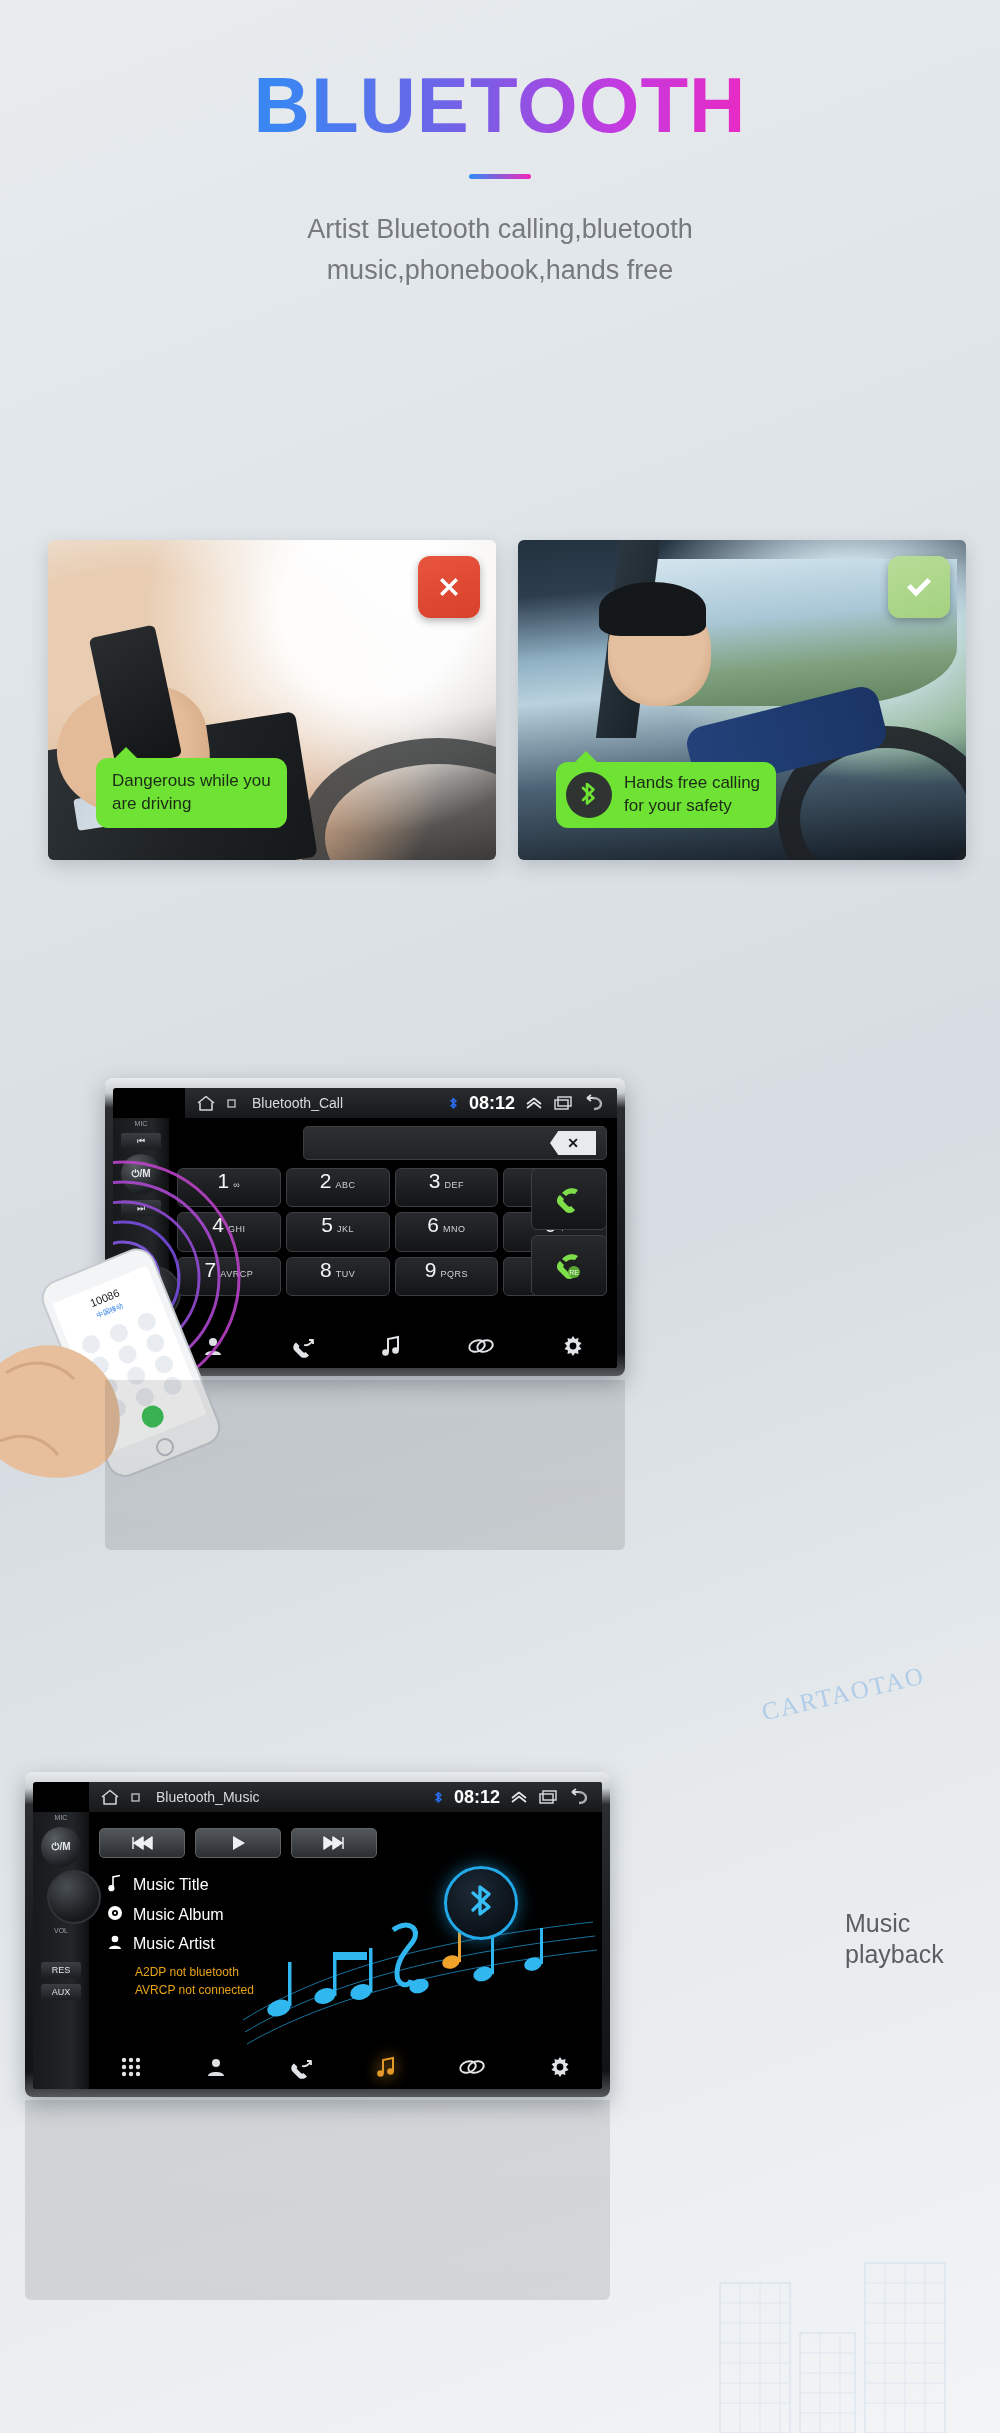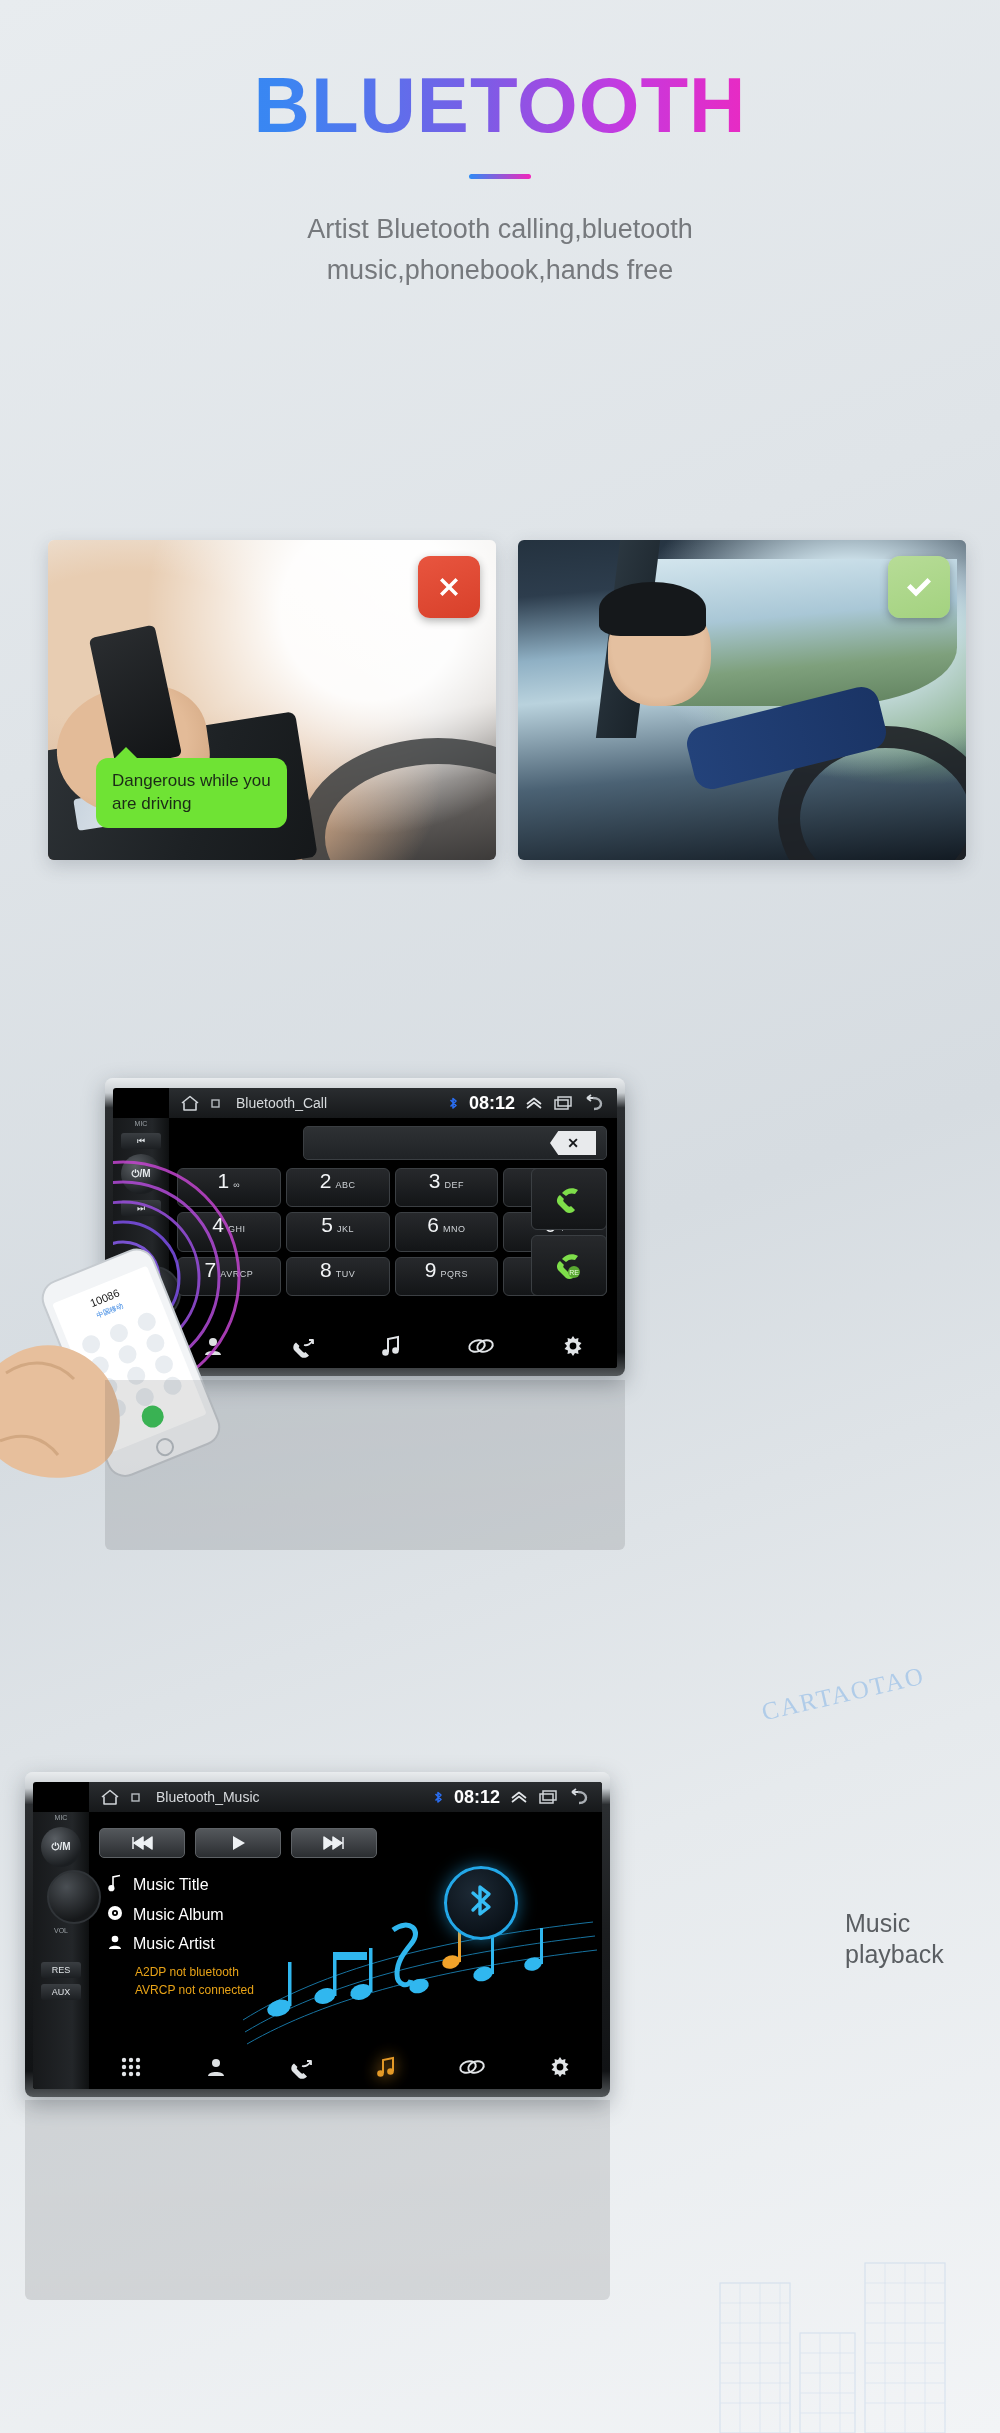--- a/index.html
+++ b/index.html
@@ -275,38 +275,49 @@
         <div class="torso"></div>
         <div class="arm"></div>
         <div class="head"></div>
         <div class="hair"></div>
       </div>
       <div class="badge ok">
         <svg width="36" height="36" viewBox="0 0 36 36">
           <path d="M6 18.5 L9.5 15 L15 20.5 L26.5 9 L30 12.5 L15 27.5 Z" fill="#fff"></path>
         </svg>
       </div>
+      <div class="caption with-icon">
+        <span class="bticon">
+          <svg width="26" height="30" viewBox="0 0 26 30">
+            <path d="M7 8 L17.5 18 L11 23.5 L11 4 L17.5 9.5 L7 20" fill="none" stroke="#6fe334" stroke-width="2.6" stroke-linejoin="round" stroke-linecap="round"></path>
+          </svg>
+        </span>
+        <span>
+          <span style="display:block">Hands free calling</span>
+          <span style="display:block">for your safety</span>
+        </span>
+      </div>
     </div>
   </div>
 
   <div class="unit" style="left:105px; top:1078px; width:520px; height:298px;">
     <div class="bezel"></div>
     <div class="screen" style="left:8px; top:10px; right:8px; bottom:8px; border-radius:3px;">
 
       <div class="keycol">
         <div class="lbl" style="margin-top:2px;">MIC</div>
         <div class="hkey">⏮</div>
         <div style="display:flex;justify-content:center;margin-top:5px;">
           <div class="knob-btn">⏻/M</div>
         </div>
         <div class="hkey">⏭</div>
       </div>
       <div class="knob" style="left:14px; top:178px;"></div>
 
-      <div class="statusbar" style="left:56px;">
+      <div class="statusbar" style="left:72px;">
         <span class="sb-ico">
           <svg width="22" height="18" viewBox="0 0 22 18">
             <path d="M3 9 L11 2.5 L19 9 M5 8.5 V16 H17 V8.5" fill="none" stroke="#cfd3d7" stroke-width="1.6" stroke-linejoin="round"></path>
           </svg>
         </span>
         <span class="sb-ico">
           <svg width="9" height="9" viewBox="0 0 9 9">
               <rect x="1" y="1" width="7" height="7" fill="none" stroke="#b7bcc1" stroke-width="1.4"></rect>
             </svg>
         </span>

